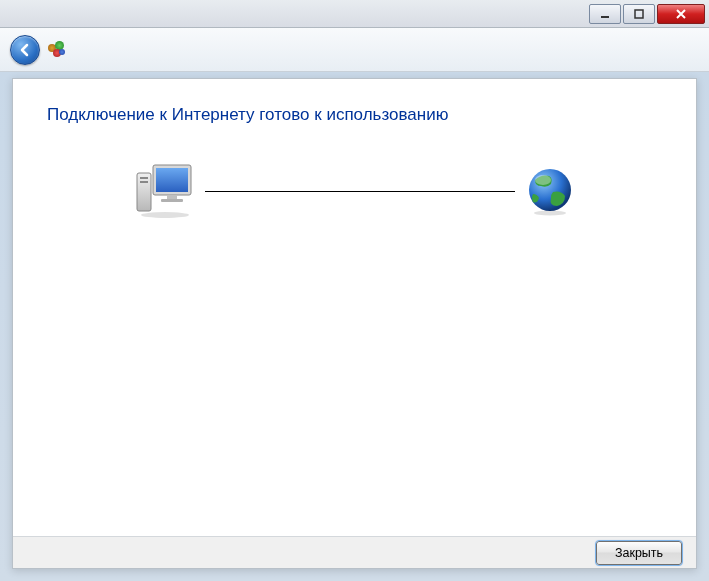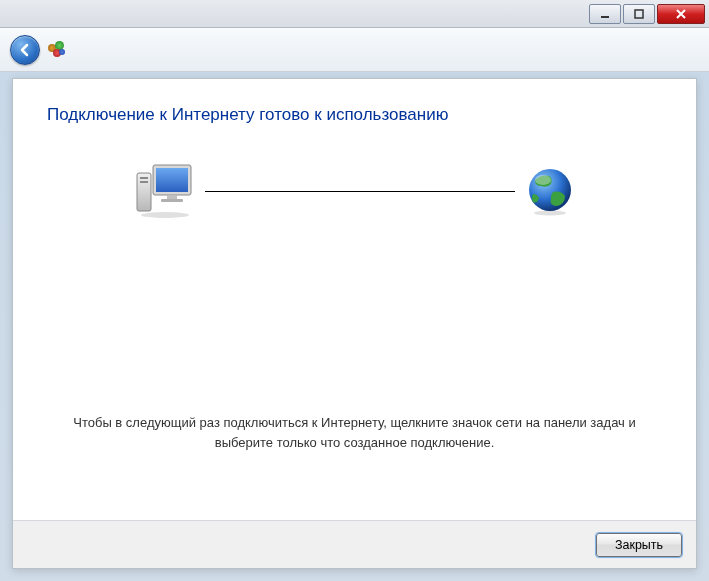--- a/index.html
+++ b/index.html
@@ -82,21 +82,20 @@
     
     .dialog {
       position: absolute;
       left: 12px; right: 12px;
       top: 78px; bottom: 12px;
       background: #fff;
       border: 1px solid #b8c0c8;
       box-shadow: 0 2px 8px rgba(0,0,0,.15);
       display: flex;
       flex-direction: column;
-      gap: 48px;
     }
     .content {
       flex: 1;
       padding: 26px 34px 10px 34px;
       position: relative;
     }
     .heading {
       color: #003399;
       font-size: 17px;
       font-weight: 400;
@@ -120,21 +119,21 @@
     .hint {
       position: absolute;
       left: 60px; right: 60px;
       bottom: 20px;
       text-align: center;
       font-size: 13px;
       color: #333;
       line-height: 1.5;
     }
     .footer {
-      height: 48px;
+      height: 32px;
       border-top: 1px solid #d4d8dc;
       background: #f0f0f0;
       display: flex;
       align-items: center;
       justify-content: flex-end;
       padding: 0 14px;
     }
     .btn {
       min-width: 86px;
       height: 24px;
@@ -230,19 +229,18 @@
         </defs>
         <circle cx="25" cy="24" r="21" fill="url(#sea)"></circle>
         <path d="M10 14 q6 -6 14 -4 q4 2 2 8 q-4 4 -10 2 q-6 0 -6 -6" fill="#3aa040"></path>
         <path d="M28 26 q8 -2 12 4 q0 8 -8 10 q-8 0 -6 -8 q0 -4 2 -6" fill="#3aa040"></path>
         <path d="M8 28 q4 0 6 4 q-2 6 -6 4 q-2 -4 0 -8" fill="#3aa040"></path>
         <ellipse cx="18" cy="14" rx="8" ry="5" fill="#fff" opacity="0.35"></ellipse>
         <ellipse cx="25" cy="47" rx="16" ry="2.5" fill="#000" opacity="0.12"></ellipse>
       </svg>
     </div>
 
-    <div class="hint">Чтобы в следующий раз подключиться к Интернету, щелкните значок сети на панели задач и выберите только что созданное подключение.</div>
   </div>
 
   <div class="footer">
     <button class="btn">Закрыть</button>
   </div>
 </div>
 
 </body></html>

